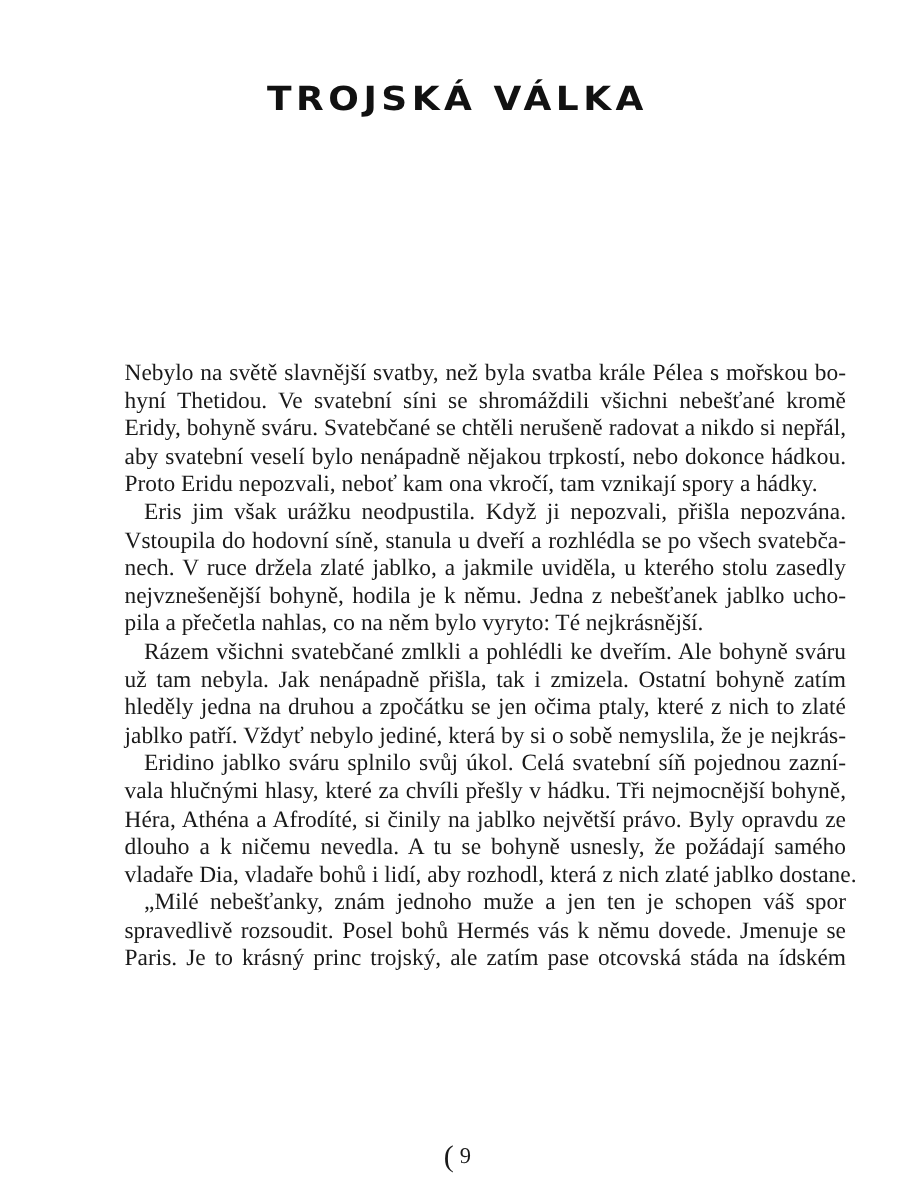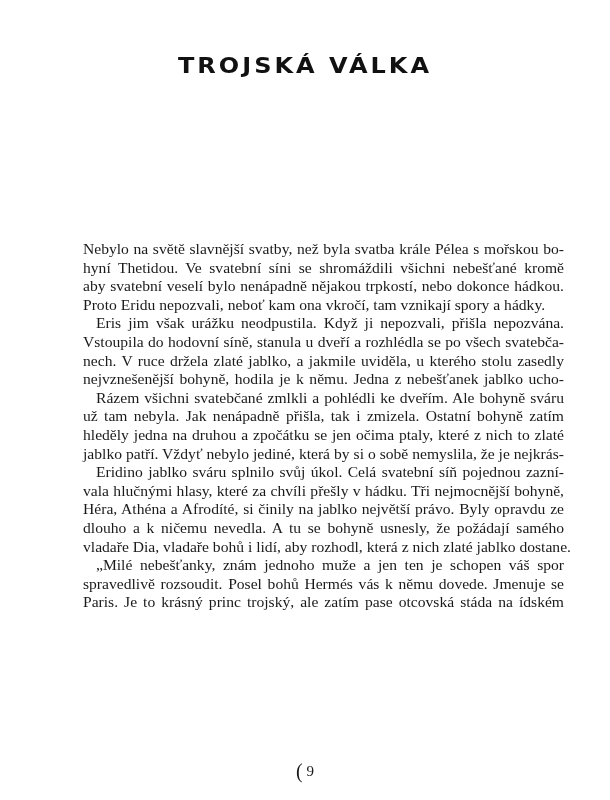--- a/index.html
+++ b/index.html
@@ -30,29 +30,31 @@
 <body>
 
 <div class="page">
   <div class="title">TROJSKÁ VÁLKA</div>
 
   <div class="body-text">
 
     <div>
       <span class="line">Nebylo na světě slavnější svatby, než byla svatba krále Pélea s mořskou bo-</span>
       <span class="line">hyní Thetidou. Ve svatební síni se shromáždili všichni nebešťané kromě</span>
+      <span class="line">Eridy, bohyně sváru. Svatebčané se chtěli nerušeně radovat a nikdo si nepřál,</span>
       <span class="line">aby svatební veselí bylo nenápadně nějakou trpkostí, nebo dokonce hádkou.</span>
       <span class="line last">Proto Eridu nepozvali, neboť kam ona vkročí, tam vznikají spory a hádky.</span>
     </div>
 
     <div>
       <span class="line indent">Eris jim však urážku neodpustila. Když ji nepozvali, přišla nepozvána.</span>
       <span class="line">Vstoupila do hodovní síně, stanula u dveří a rozhlédla se po všech svatebča-</span>
       <span class="line">nech. V ruce držela zlaté jablko, a jakmile uviděla, u kterého stolu zasedly</span>
       <span class="line">nejvznešenější bohyně, hodila je k němu. Jedna z nebešťanek jablko ucho-</span>
+      <span class="line last">pila a přečetla nahlas, co na něm bylo vyryto: Té nejkrásnější.</span>
     </div>
 
     <div>
       <span class="line indent">Rázem všichni svatebčané zmlkli a pohlédli ke dveřím. Ale bohyně sváru</span>
       <span class="line">už tam nebyla. Jak nenápadně přišla, tak i zmizela. Ostatní bohyně zatím</span>
       <span class="line">hleděly jedna na druhou a zpočátku se jen očima ptaly, které z nich to zlaté</span>
       <span class="line">jablko patří. Vždyť nebylo jediné, která by si o sobě nemyslila, že je nejkrás-</span>
     </div>
 
     <div>

